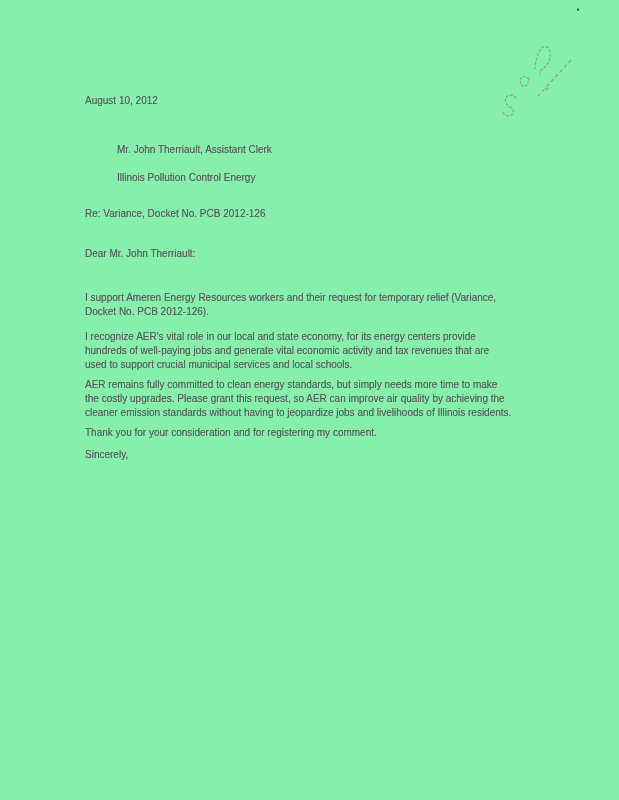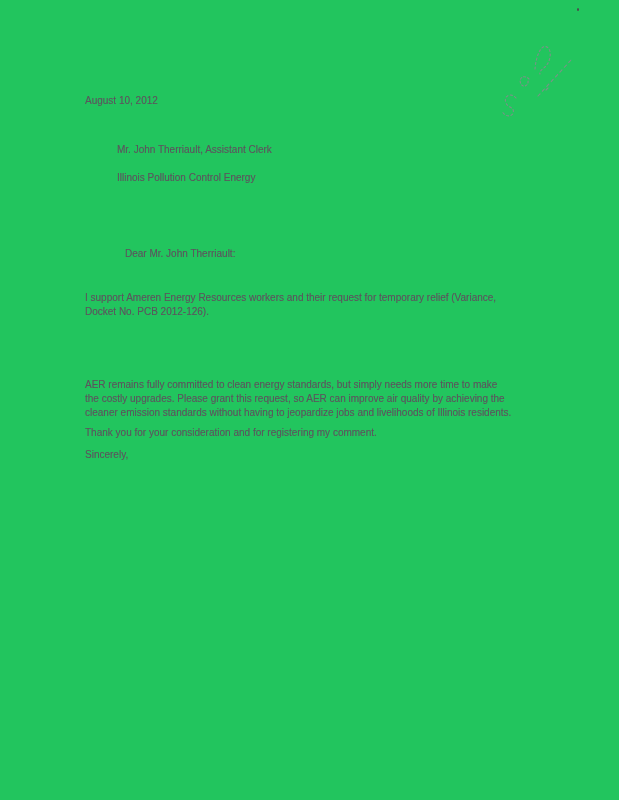--- a/index.html
+++ b/index.html
@@ -4,21 +4,21 @@
 <style>
   html, body {
     margin: 0;
     padding: 0;
     background: #ffffff;
   }
   .page {
     position: relative;
     width: 619px;
     height: 800px;
-    background: #22c55e;
+    background: #86efac;
     overflow: hidden;
     font-family: "Liberation Sans", sans-serif;
     font-size: 10px;
     line-height: 14px;
     color: #58585c;
     
     text-shadow: 0 0 0.6px rgba(100,100,105,0.55);
     -webkit-font-smoothing: antialiased;
   }
   .block {
@@ -71,26 +71,30 @@
     </g>
   </svg>
 
   <div class="block" style="top:94px;">August 10, 2012</div>
 
   <div class="block addrblock" style="top:129px;">
     <div>Mr. John Therriault, Assistant Clerk</div>
     <div>Illinois Pollution Control Energy</div>
   </div>
 
+  <div class="block" style="top:207px;">Re: Variance, Docket No. PCB 2012-126</div>
 
-  <div class="block" style="top:247px;margin-left:40px;">Dear Mr. John Therriault:</div>
+  <div class="block" style="top:247px;">Dear Mr. John Therriault:</div>
 
   <div class="block para" style="top:275px;">I support Ameren Energy Resources workers and their request for temporary relief (Variance,
 Docket No. PCB 2012-126).</div>
 
+  <div class="block para" style="top:314px;">I recognize AER's vital role in our local and state economy, for its energy centers provide
+hundreds of well-paying jobs and generate vital economic activity and tax revenues that are
+used to support crucial municipal services and local schools.</div>
 
   <div class="block para" style="top:362px;">AER remains fully committed to clean energy standards, but simply needs more time to make
 the costly upgrades. Please grant this request, so AER can improve air quality by achieving the
 cleaner emission standards without having to jeopardize jobs and livelihoods of Illinois residents.</div>
 
   <div class="block para" style="top:410px;">Thank you for your consideration and for registering my comment.</div>
 
   <div class="block" style="top:448px;">Sincerely,</div>
 
 

